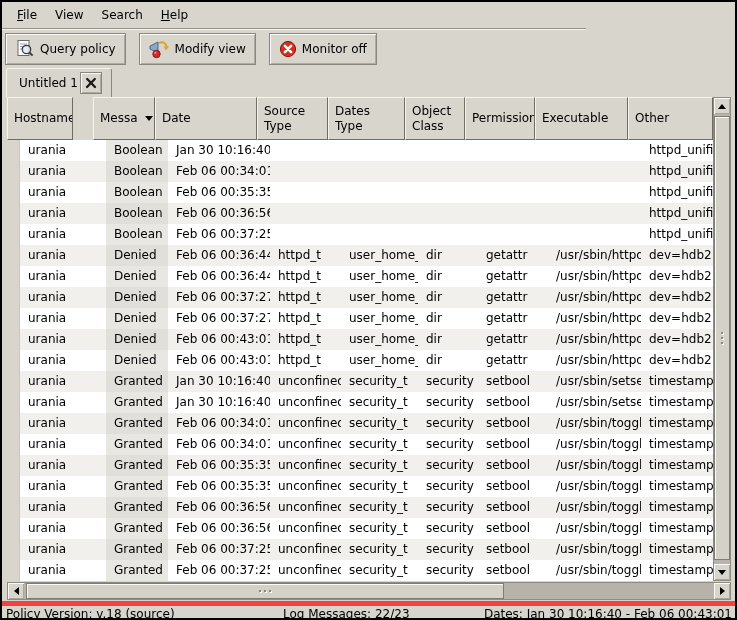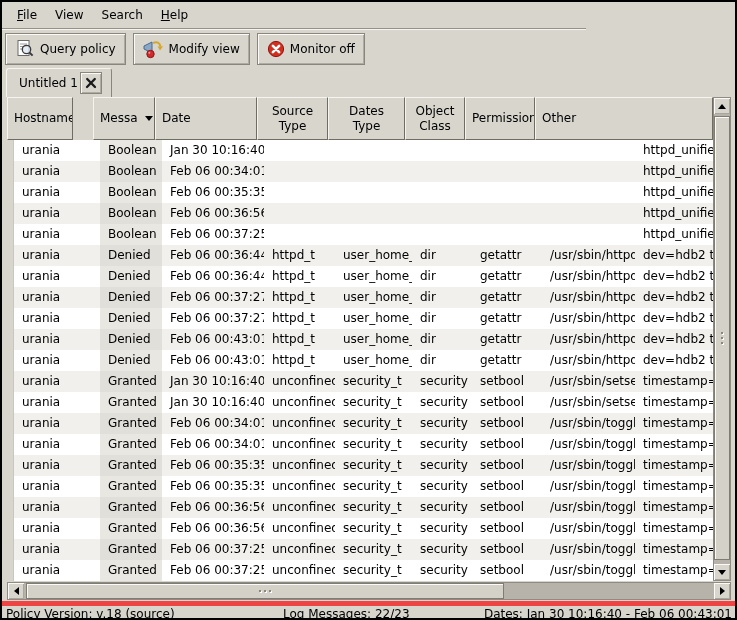--- a/index.html
+++ b/index.html
@@ -7,42 +7,42 @@
   .window{position:relative;width:737px;height:620px;background:#000;padding:2px;box-sizing:border-box;}
   .app{position:relative;width:733px;height:616px;background:#d8d5cd;overflow:hidden;}
 
   
   .menubar{position:absolute;top:0;left:0;width:584px;height:27px;display:flex;align-items:center;
            padding-left:6px;box-sizing:border-box;border-bottom:1px solid #94918a;box-shadow:0 1px 0 #f6f4ef;}
   .menu-item{display:inline-block;padding:4px 9px;cursor:default;}
   .menu-item.mn::first-letter{text-decoration:underline;}
 
   
-  .toolbar{position:absolute;top:31px;left:3px;display:flex;gap:7px;}
+  .toolbar{position:absolute;top:31px;left:3px;display:flex;gap:13px;}
   .tbtn{height:30px;display:flex;align-items:center;gap:5px;padding:0 9px;background:#d8d5cd;
         border:1px solid #89867e;box-shadow:inset 1px 1px 0 #fbfaf7,inset -1px -1px 0 #aeaba3;}
   .tbtn .icon{display:flex;align-items:center;}
 
   
   .tabstrip{position:absolute;top:66px;left:4px;height:29px;display:flex;align-items:flex-end;}
   .tab{display:flex;align-items:center;gap:2px;height:28px;padding:0 9px 0 12px;background:#d8d5cd;
        border:1px solid #89867e;border-bottom:none;border-top-color:#f6f4ef;border-left-color:#f6f4ef;
        border-radius:3px 3px 0 0;}
   .tab-close{width:20px;height:20px;background:#d8d5cd;border:1px solid #89867e;
              box-shadow:inset 1px 1px 0 #fbfaf7,inset -1px -1px 0 #aeaba3;
              display:flex;align-items:center;justify-content:center;}
 
   
-  .thead{position:absolute;top:95px;left:5px;width:706px;height:43px;display:flex;text-align:center;}
+  .thead{position:absolute;top:95px;left:5px;width:706px;height:43px;display:flex;}
   .hcell{position:relative;background:#d8d5cd;border-top:1px solid #f6f4ef;border-left:1px solid #f6f4ef;
          border-right:1px solid #6f6c64;border-bottom:1px solid #6f6c64;box-sizing:border-box;
          display:flex;align-items:center;padding:0 6px;overflow:hidden;line-height:1.2;}
   .sort-arrow{margin-left:7px;width:0;height:0;border-left:4px solid transparent;
               border-right:4px solid transparent;border-top:5px solid #000;flex:0 0 auto;}
-  .tbody{position:absolute;top:138px;left:11px;width:706px;height:441px;background:#fff;overflow:hidden;
+  .tbody{position:absolute;top:138px;left:17px;width:706px;height:441px;background:#fff;overflow:hidden;
          border-left:1px solid #c9c6be;box-sizing:border-box;}
   .trow{display:flex;height:21px;background:#fff;}
   .trow.stripe{background:#f1f0ed;}
   .tcell{box-sizing:border-box;line-height:21px;padding:0 3px 0 8px;white-space:nowrap;overflow:hidden;}
   .tcell.sorted{background:#e9e7e2;}
   .trow.stripe .tcell.sorted{background:#e1dfda;}
 
   .col-host{width:66px;flex:0 0 66px;}
   .col-msg{width:62px;flex:0 0 62px;margin-left:20px;}
   .col-date{width:102px;flex:0 0 102px;}
@@ -156,20 +156,23 @@
         </div>
         <div class="hcell col-tgt">
           <span>Dates Type</span>
         </div>
         <div class="hcell col-cls">
           <span>Object Class</span>
         </div>
         <div class="hcell col-perm">
           <span>Permission</span>
         </div>
+        <div class="hcell col-exe">
+          <span>Executable</span>
+        </div>
         <div class="hcell col-other">
           <span>Other</span>
         </div>
       </div>
 
     <div class="tbody">
         <div class="trow">
           <div class="tcell col-host">urania</div>
           <div class="tcell col-msg sorted">Boolean</div>
           <div class="tcell col-date">Jan 30 10:16:40</div>

